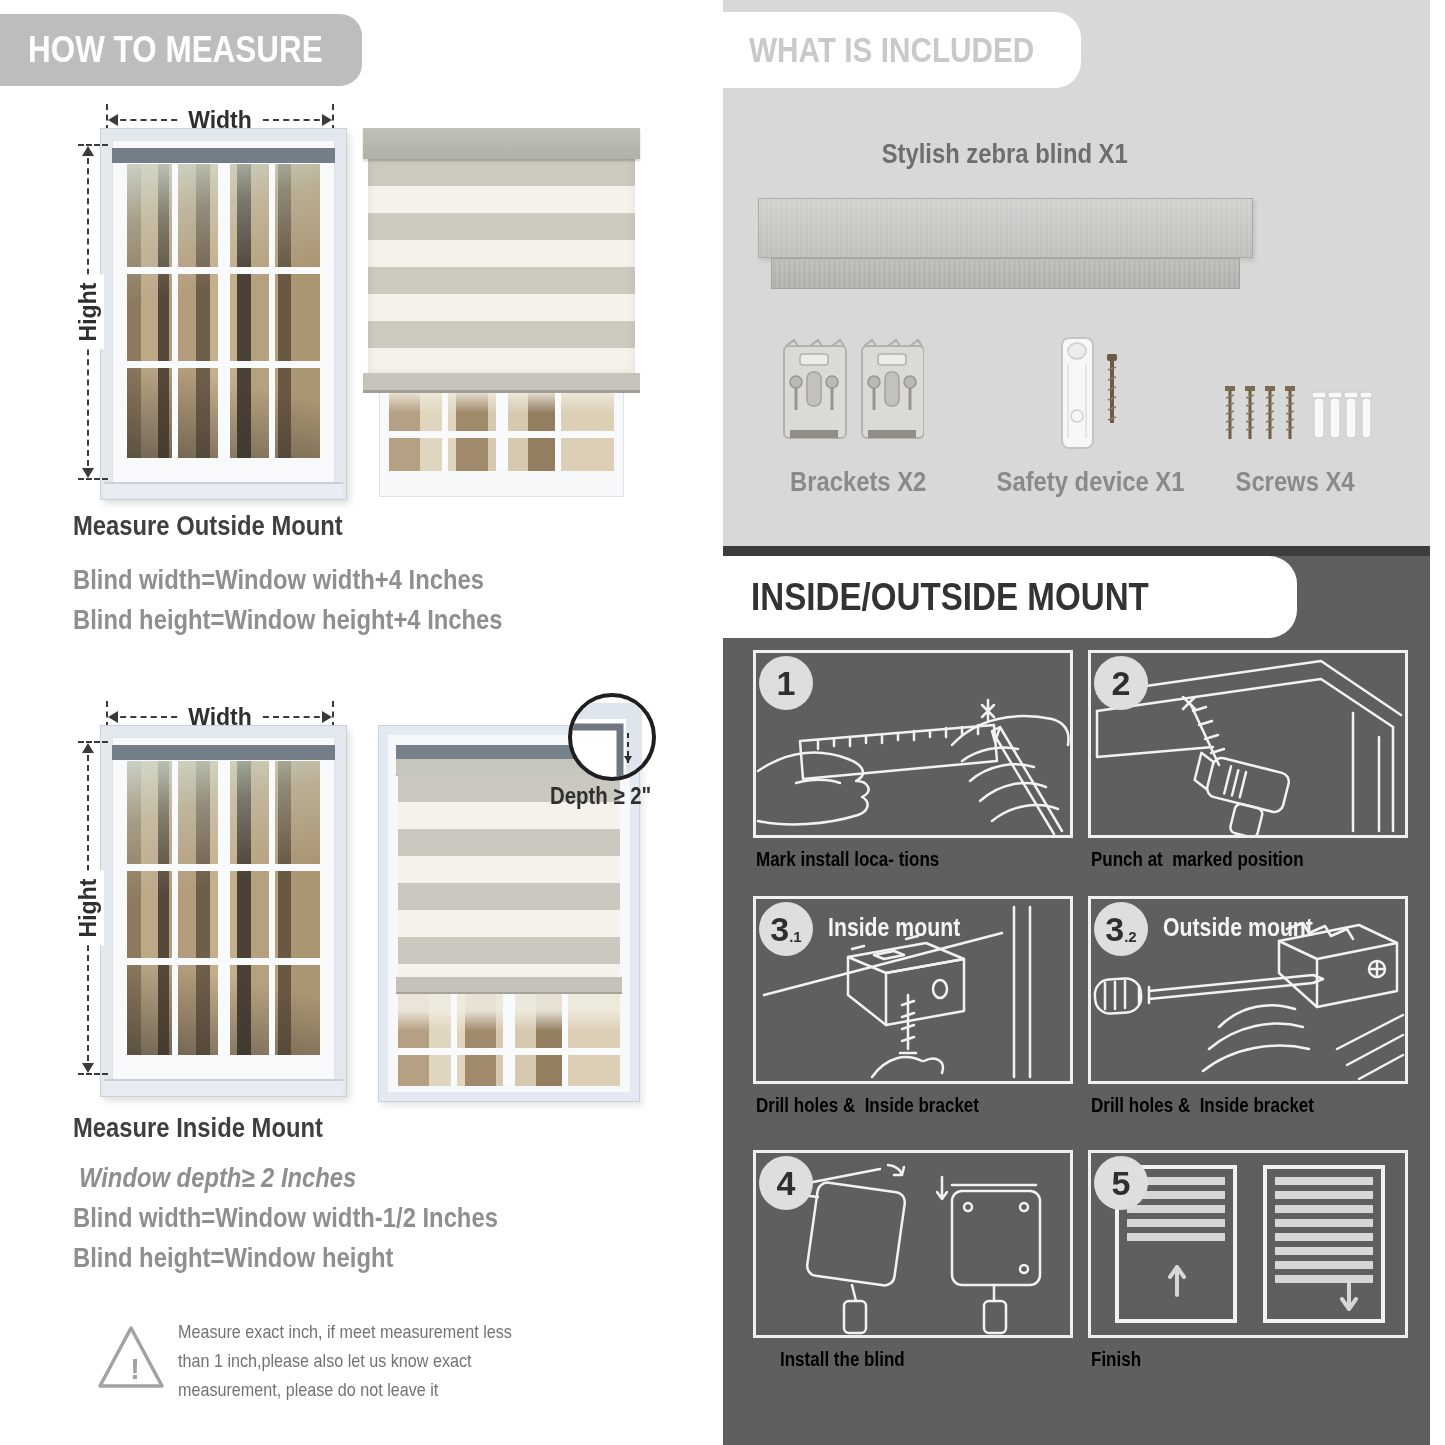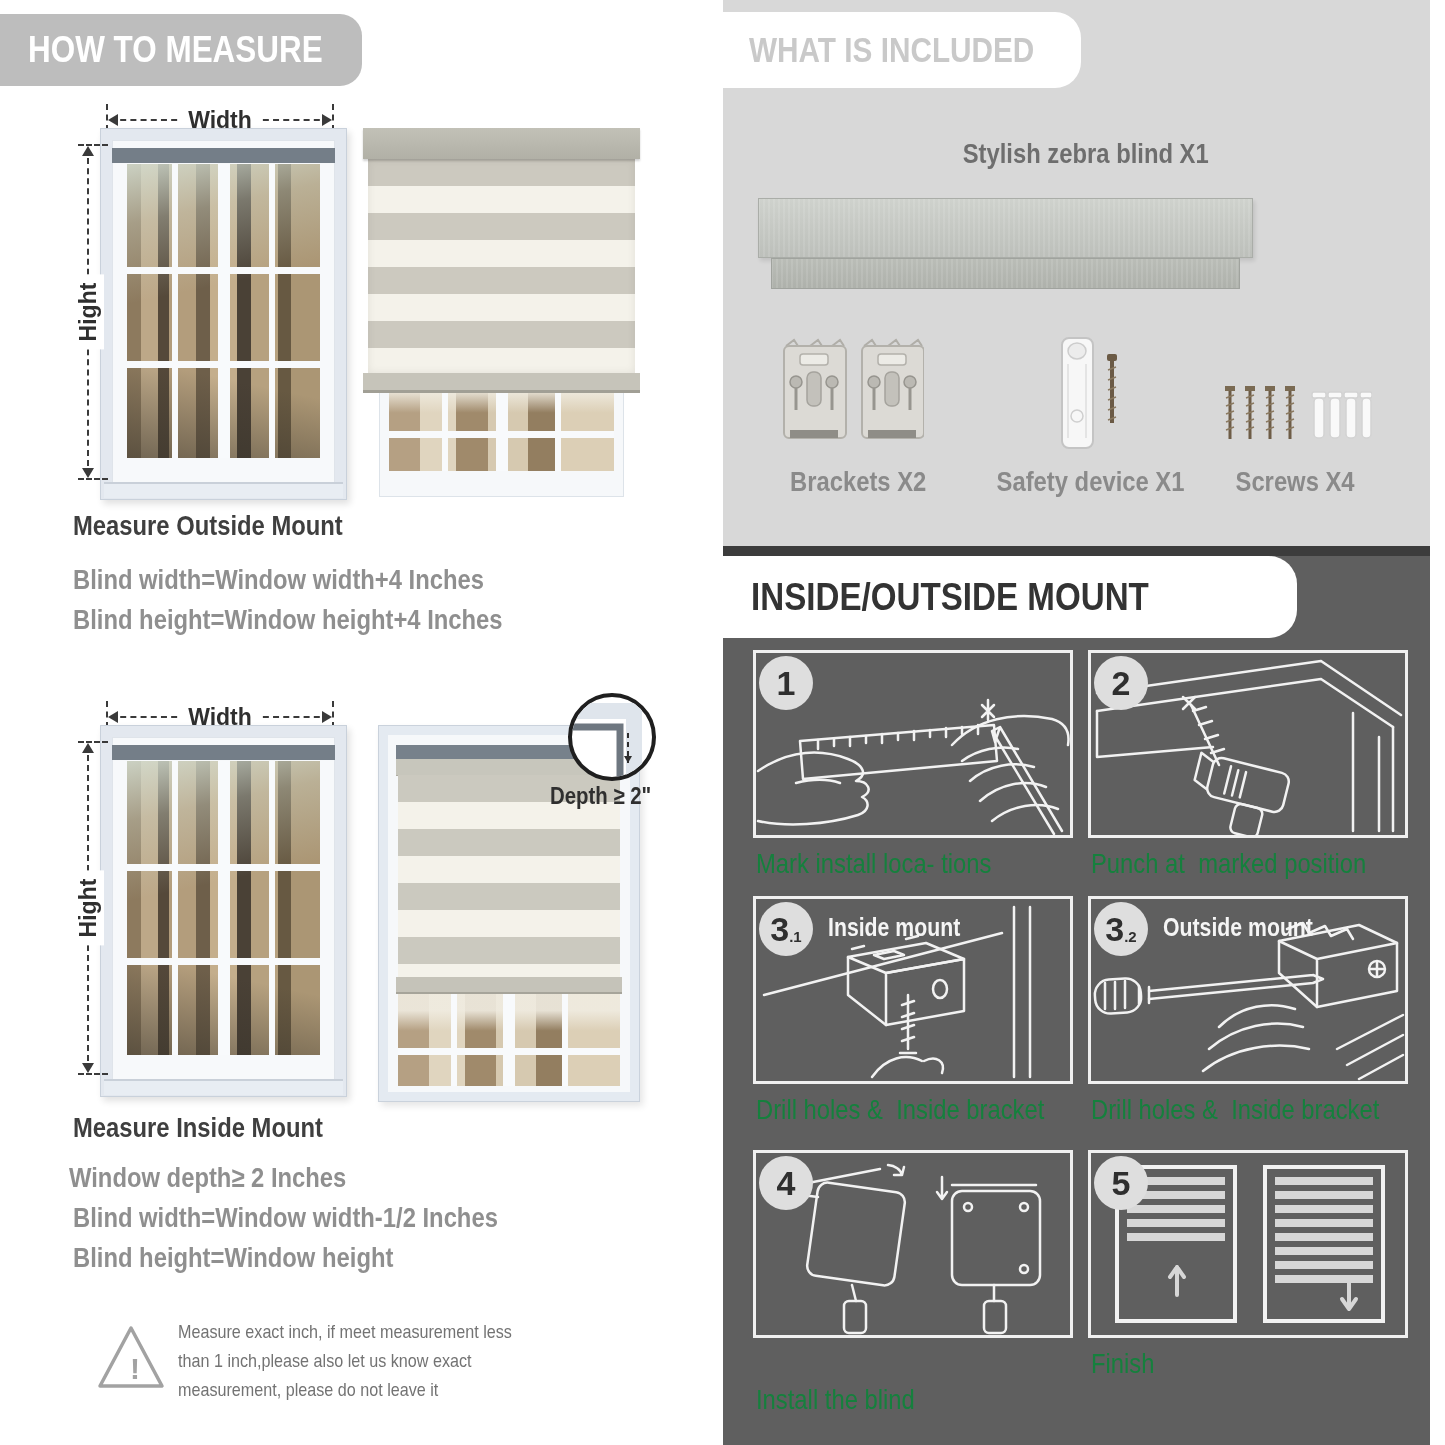--- a/index.html
+++ b/index.html
@@ -77,41 +77,41 @@
 
   .magnifier{width:88px;height:88px;border-radius:50%;border:4px solid #1f1f1f;background:#fff;overflow:hidden;box-sizing:border-box;}
   .depth-label{color:#2f2f2f;font-size:24px;font-weight:700;text-align:right;}
 
   .warn-text{color:#737373;font-size:19px;font-weight:400;line-height:29px;}
 
   
   .panel-light{left:723px;top:0;width:722px;height:546px;background:#d8d8d8;}
   .included-banner{left:723px;top:12px;width:358px;height:76px;background:#ffffff;border-radius:0 26px 26px 0;
     color:#c9c9c9;font-size:35px;font-weight:700;line-height:76px;padding-left:26px;box-sizing:border-box;}
-  .product-label{left:780px;top:138px;width:450px;text-align:right;color:#6e6e6e;font-size:28px;font-weight:700;}
+  .product-label{left:780px;top:138px;width:450px;text-align:center;color:#6e6e6e;font-size:28px;font-weight:700;}
   .headrail-top{left:758px;top:198px;width:495px;height:60px;background:
     repeating-linear-gradient(90deg,rgba(255,255,255,.10) 0 2px,rgba(0,0,0,0) 2px 5px),
     linear-gradient(180deg,#cfd2cd,#bcbfba);box-shadow:inset 0 0 0 1px #aaada8,2px 3px 4px rgba(0,0,0,.10);}
   .headrail-bottom{left:771px;top:258px;width:469px;height:31px;background:
     repeating-linear-gradient(90deg,rgba(255,255,255,.10) 0 2px,rgba(0,0,0,0) 2px 5px),
     linear-gradient(180deg,#babdb7,#aeb1ab);box-shadow:inset 0 0 0 1px #a0a39e;}
   .item-label{top:466px;text-align:center;color:#8a8a8a;font-size:28px;font-weight:700;}
 
   .divider{left:723px;top:546px;width:722px;height:10px;background:#3c3c3c;}
   .panel-dark{left:723px;top:556px;width:722px;height:889px;background:#5f5f5f;}
   .mount-banner{left:723px;top:556px;width:574px;height:82px;background:#ffffff;border-radius:0 28px 28px 0;
     color:#333333;font-size:39px;font-weight:700;line-height:82px;padding-left:28px;box-sizing:border-box;}
 
   .step-box{position:absolute;width:320px;height:188px;border:3px solid #f0f0f0;box-sizing:border-box;}
   .step-badge{position:absolute;left:3px;top:3px;width:54px;height:54px;border-radius:50%;background:#dedede;
     display:flex;align-items:center;justify-content:center;color:#2f2f2f;font-weight:700;}
   .step-badge .b-main{font-size:34px;line-height:54px;}
   .step-badge .b-sub{font-size:15px;margin-top:14px;}
   .step-title{position:absolute;left:72px;top:14px;color:#f5f5f5;font-size:25px;font-weight:700;}
-  .step-caption{position:absolute;color:#15803d;font-size:28px;font-weight:400;}
+  .step-caption{position:absolute;color:#000000;font-size:20px;font-weight:700;}
   .step-art{position:absolute;inset:0;}
   .lineart{stroke:#f2f2f2;stroke-width:2.5;fill:none;stroke-linecap:round;stroke-linejoin:round;}
 </style>
 </head>
 <body>
 
 <div class="page">
 
   <div class="abs howto-banner">
     <span class="cx">HOW TO MEASURE</span>
@@ -229,21 +229,21 @@
       <path d="M56,66 l-4,-7 h8 Z" fill="#2f2f2f"></path>
     </svg>
   </div>
   <div class="abs depth-label" style="left:510px;top:782px;width:150px;">
     <span class="cxc">Depth ≥ 2"</span>
   </div>
 
   <div class="abs sec-heading" style="left:73px;top:1105px;">
     <span class="cx">Measure Inside Mount</span>
   </div>
-  <div class="abs sec-line" style="left:69px;top:1158px;">
+  <div class="abs sec-line" style="left:79px;top:1158px;font-style:italic;">
     <span class="cx">Window depth≥ 2 Inches</span>
   </div>
   <div class="abs sec-line" style="left:73px;top:1198px;">
     <span class="cx">Blind width=Window width-1/2 Inches</span>
   </div>
   <div class="abs sec-line" style="left:73px;top:1238px;">
     <span class="cx">Blind height=Window height</span>
   </div>
 
   <svg class="abs" style="left:96px;top:1322px;" width="70" height="72" viewBox="0 0 70 72">
@@ -477,21 +477,21 @@
         <circle cx="268" cy="54" r="4"></circle>
         <circle cx="268" cy="116" r="4"></circle>
       <path d="M238,132 v16"></path>
       <rect x="228" y="148" width="22" height="32" rx="5"></rect>
     </svg>
     <div class="step-badge">
       <span class="b-main">4</span>
         <span class="b-sub"></span>
     </div>
   </div>
-  <div class="step-caption" style="left:756px;top:1348px;margin-top:36px;">
+  <div class="step-caption" style="left:780px;top:1348px;">
     <span class="cx">Install the blind</span>
   </div>
 
   <div class="step-box" style="left:1088px;top:1150px;">
     <svg class="step-art" viewBox="0 0 314 182">
       <g fill="none" stroke="#f2f2f2" stroke-width="4">
         <rect x="26" y="14" width="118" height="154"></rect>
         <rect x="174" y="14" width="118" height="154"></rect>
       </g>
       <g fill="#d7d7d7">

